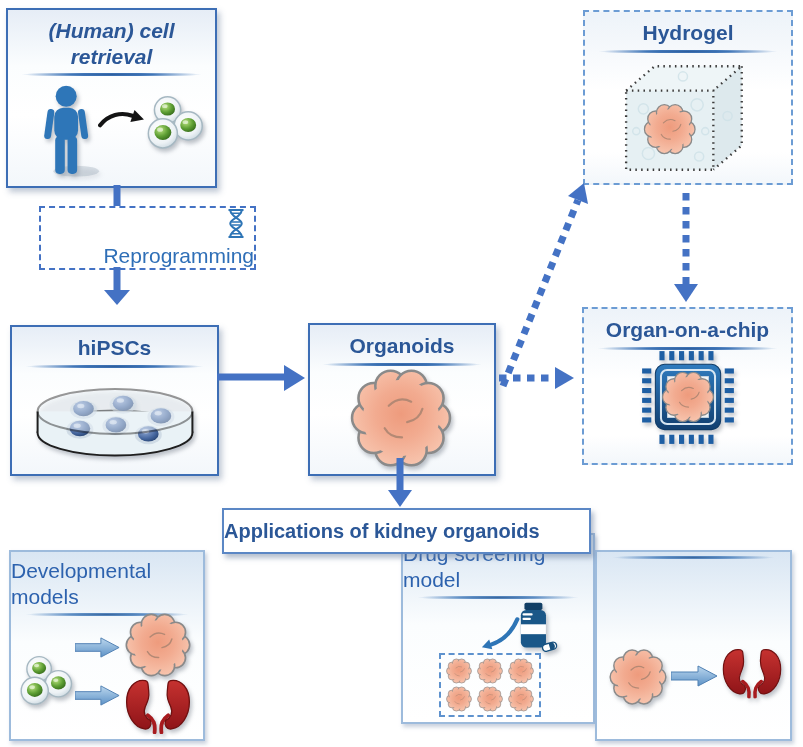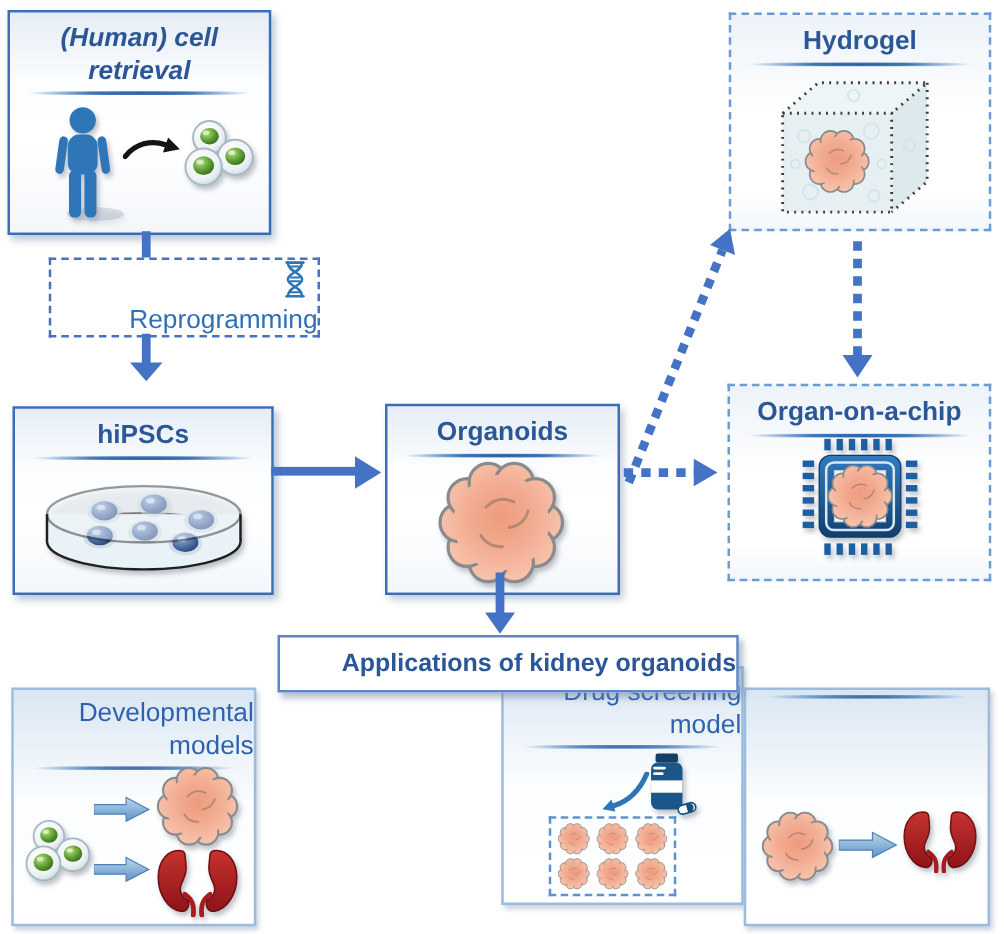--- a/index.html
+++ b/index.html
@@ -12,31 +12,31 @@
   
   .box-dash{position:absolute;border:2px dashed #6C9CD4;
     background:linear-gradient(180deg,#EDF3F9 0%,#FFFFFF 46%,#FFFFFF 82%,#F3F7FB 100%);}
   
   .box-app{position:absolute;border:2px solid #9DBBDC;
     background:linear-gradient(180deg,#D9E6F3 0%,#FBFDFE 48%,#FFFFFF 100%);
     box-shadow:2px 3px 4px rgba(120,140,170,.4);}
   .t-main{font-weight:700;font-size:21px;line-height:1.22;color:#2B5797;
           text-align:center;padding-top:8px;}
   .t-app{font-weight:400;font-size:21px;line-height:1.22;color:#2D62AE;
-         text-align:right;padding-top:6px;}
+         text-align:left;padding-top:6px;}
   .tline{height:3px;width:88%;margin:4px auto 0;border-radius:2px;
     background:radial-gradient(50% 100% at 50% 50%,#2E5E9E 0%,#4076B8 45%,rgba(64,118,184,0) 98%);}
   .tline-light{height:2.5px;width:86%;margin:4px auto 0;border-radius:2px;
     background:radial-gradient(50% 100% at 50% 50%,#39679F 0%,#5E8EC4 45%,rgba(94,142,196,0) 98%);}
   .repro{position:absolute;left:39px;top:206px;width:213px;height:60px;
     border:2px dashed #4472C4;background:#fff;display:flex;align-items:flex-end;
     justify-content:center;gap:5px;font-size:21px;color:#2F6FB7;flex-direction:column;}
   .hdr{position:absolute;left:222px;top:508px;width:365px;height:42px;background:#ffffff;
     border:2px solid #5B87C5;box-shadow:3px 4px 5px rgba(110,130,160,.5);
-    display:flex;align-items:center;justify-content:flex-end;
+    display:flex;align-items:center;justify-content:flex-start;
     font-weight:700;font-size:20px;color:#2B5797;z-index:3;}
   .ic{position:absolute;}
   .sh{filter:drop-shadow(2px 3px 2px rgba(90,100,115,.4));}
   .tray{position:absolute;border:2px dashed #5E92CE;background:transparent;}
   #arrows{position:absolute;left:0;top:0;z-index:6;pointer-events:none;}
   .bx{z-index:2;}
 </style>
 </head>
 <body>
 

